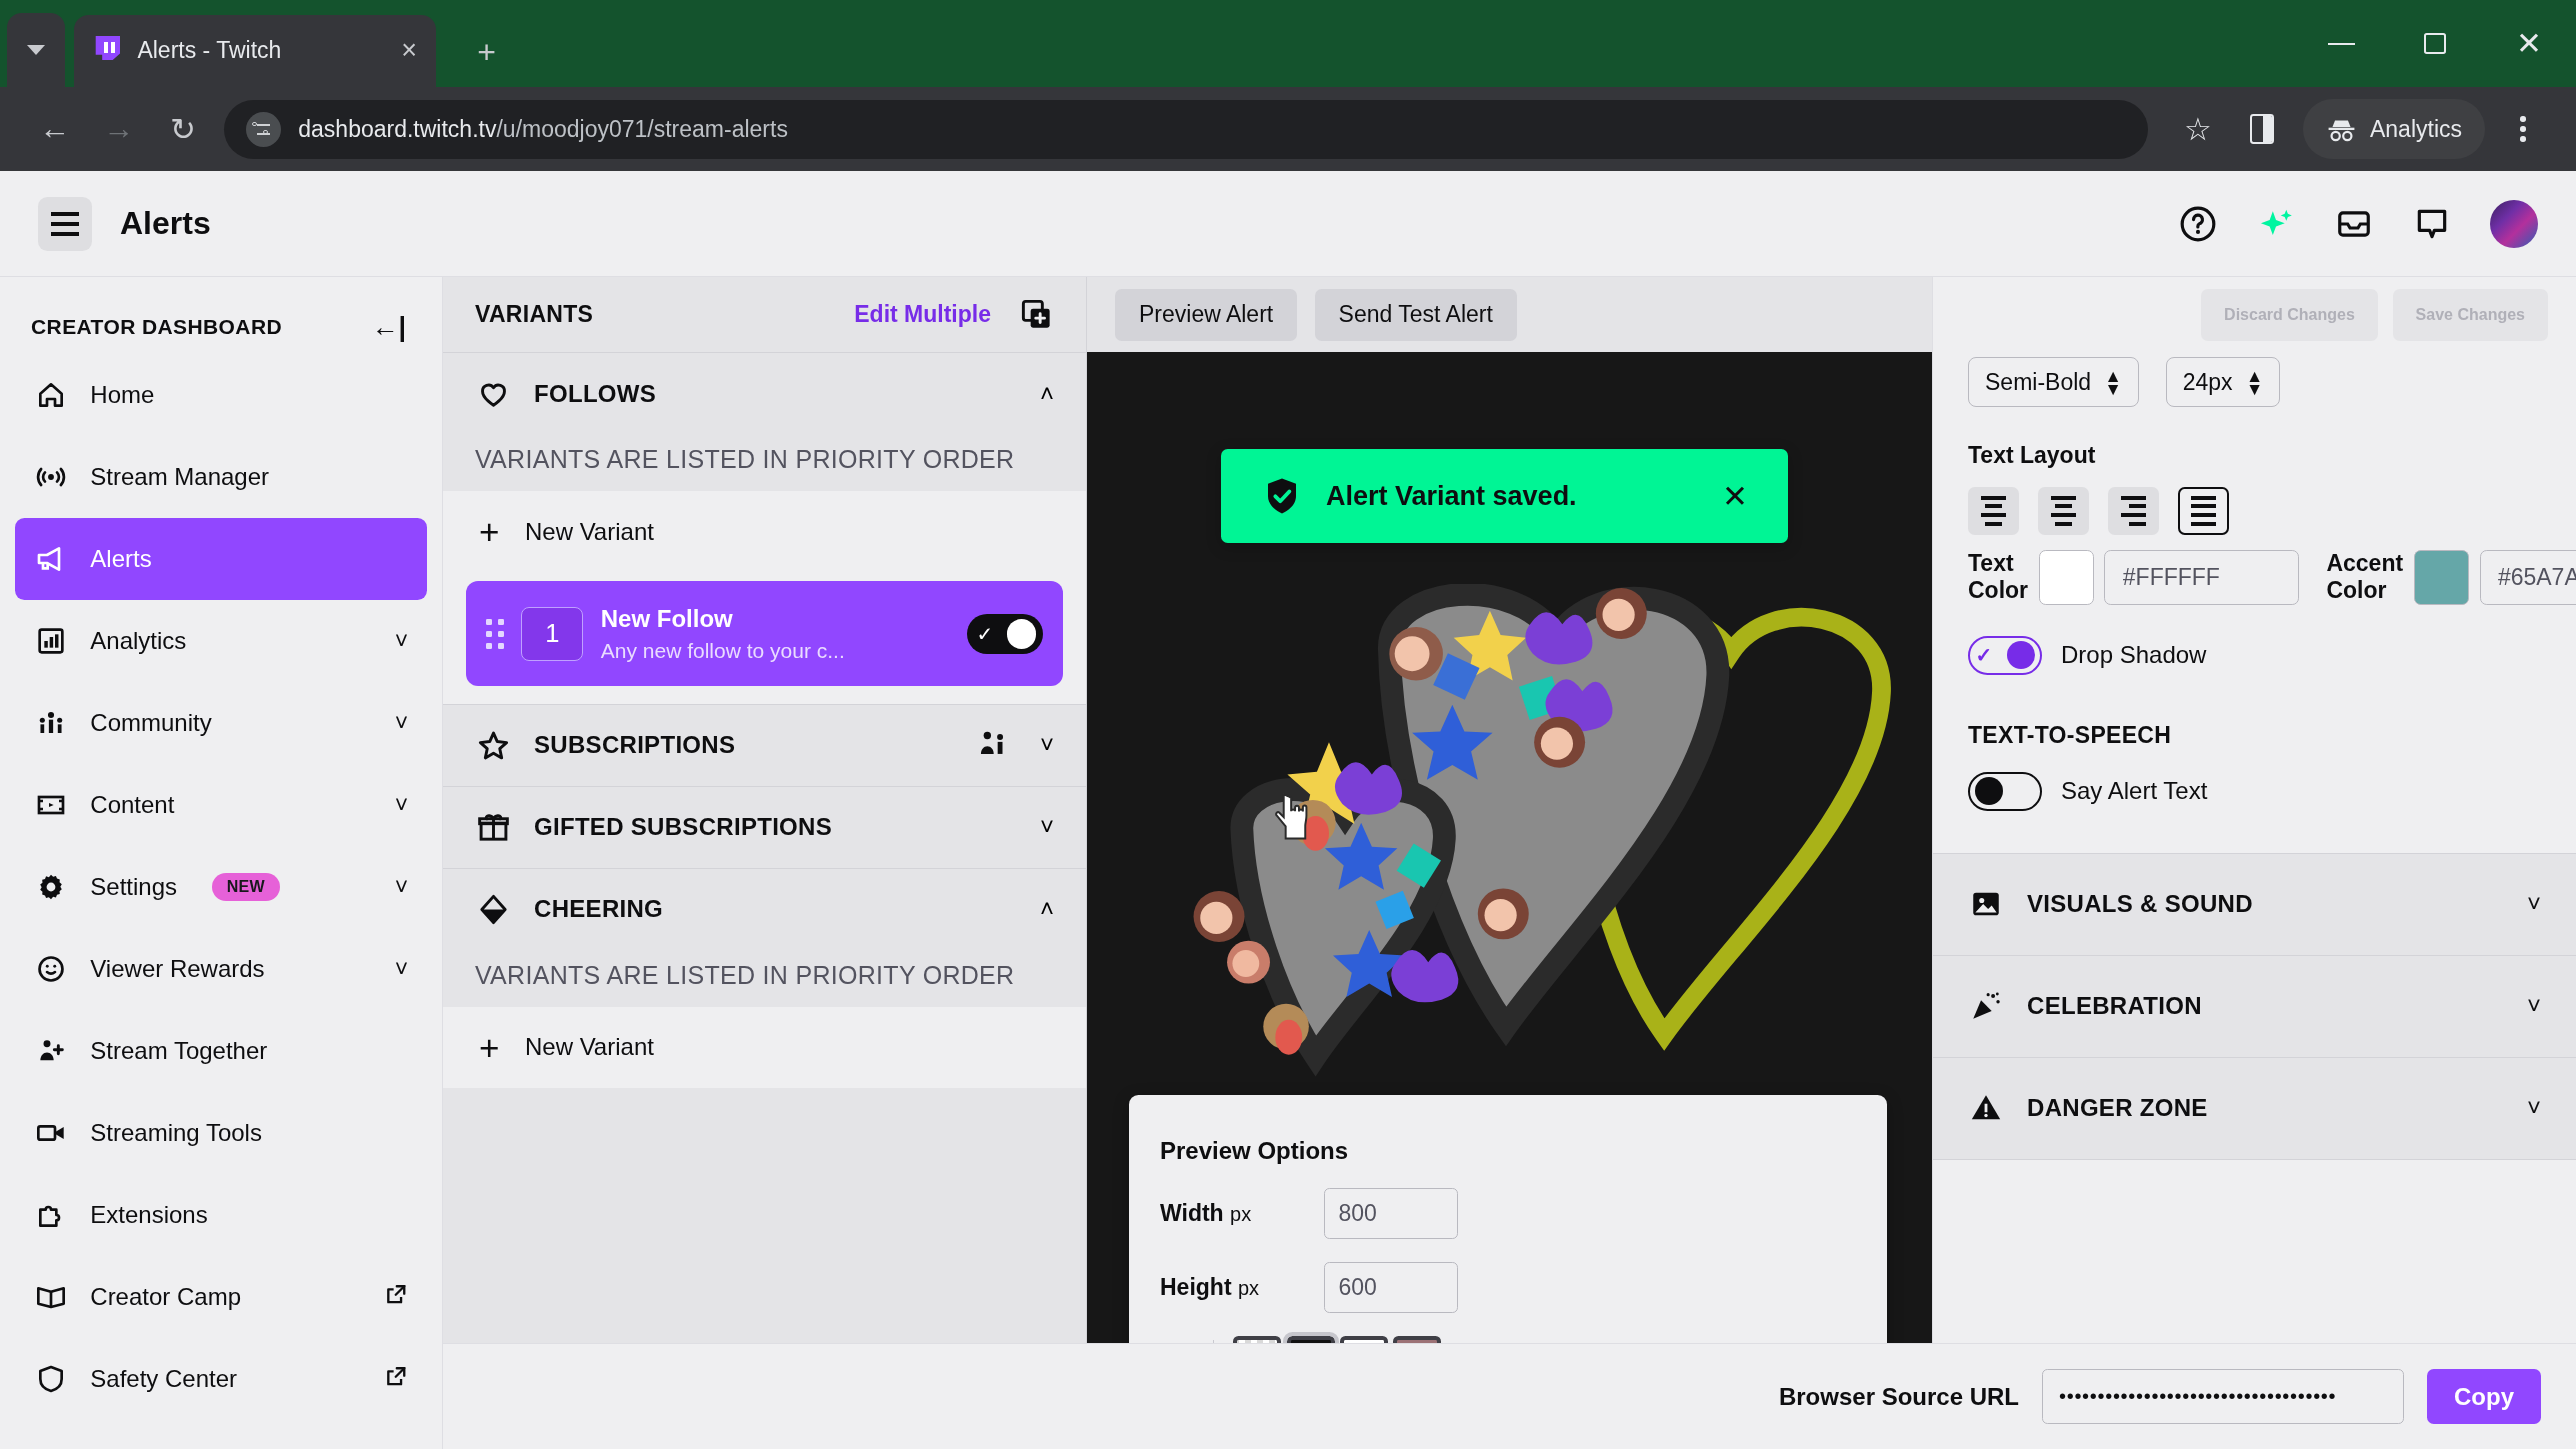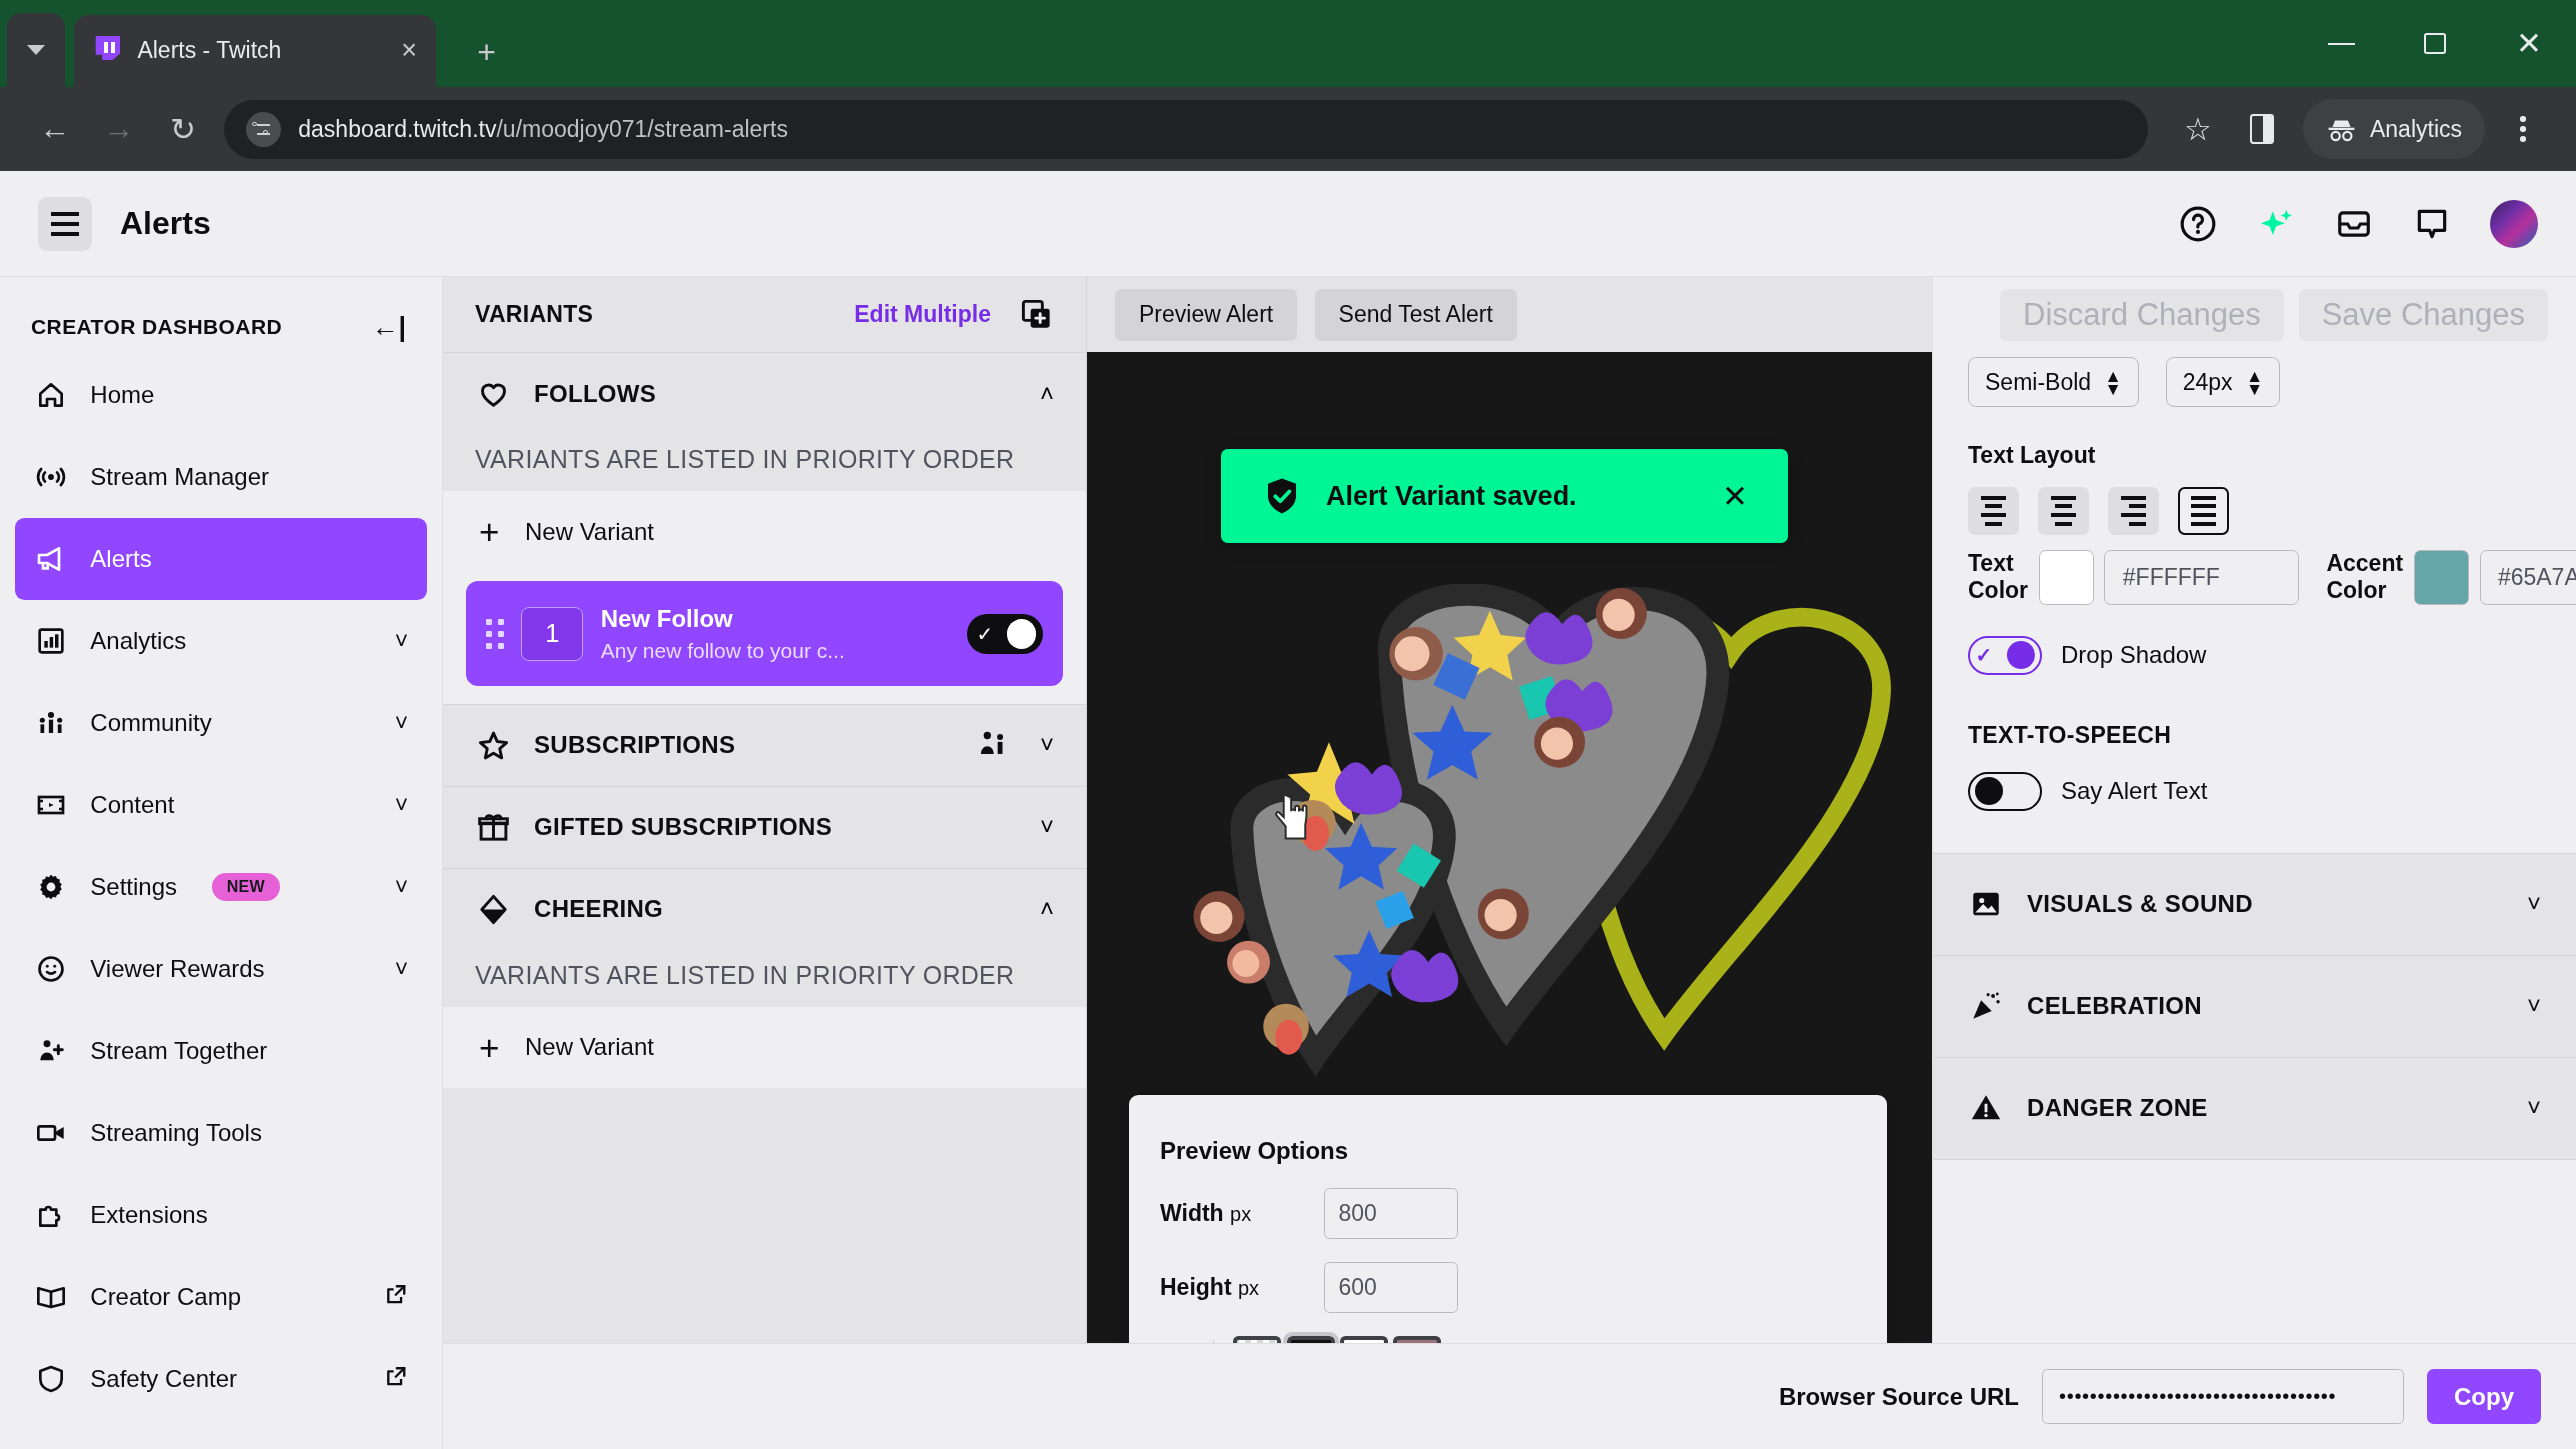--- a/index.html
+++ b/index.html
@@ -199,21 +199,21 @@
   .swatches { display: flex; gap: 5.4px; }
   .swatch { width: 48px; height: 50px; border: 4px solid #3f3f46; border-radius: 5.4px; }
   .swatch.sel { outline: 4px solid #c6c6cc; outline-offset: 0; }
 
   
   .rpanel { width: 644px; background: #efeff1; display: flex; flex-direction: column;
      border-left: 0.7px solid #dedee3; }
   .rp-topbar { height: 75px; display: flex; align-items: center; justify-content: flex-end;
      gap: 14.8px; padding: 0 28px; }
   .disabled-btn { background: #e4e4e7; color: #b0b0b8; border-radius: 6.7px; height: 52px;
-     padding: 0 23px; display: flex; align-items: center; font-size: 31px; }
+     padding: 0 23px; display: flex; align-items: center; font-size: 16px; font-weight: bold; }
   .rp-content { padding: 0 35px; }
   .select-row { display: flex; gap: 27px; margin-top: 5.4px; }
   .select-box { border: 1.3px solid #b9b9c0; border-radius: 8px; height: 50px;
      display: flex; align-items: center; padding: 0 16px; gap: 13.4px; font-size: 23px; color: #0e0e10; }
   .stepper { display: flex; flex-direction: column; gap: 2.7px; line-height: .6; font-size: 17.4px; }
   .rp-label { font-size: 23px; font-weight: 700; color: #0e0e10; margin-top: 35px; }
   .align-row { display: flex; gap: 19px; margin-top: 17.4px; }
   .align-btn { width: 51px; height: 48px; border-radius: 6.7px; background: #dedee1;
      display: flex; flex-direction: column; align-items: center; justify-content: center; gap: 4.7px; }
   .align-btn.sel { background: #efeff1; border: 2.7px solid #0e0e10; }

